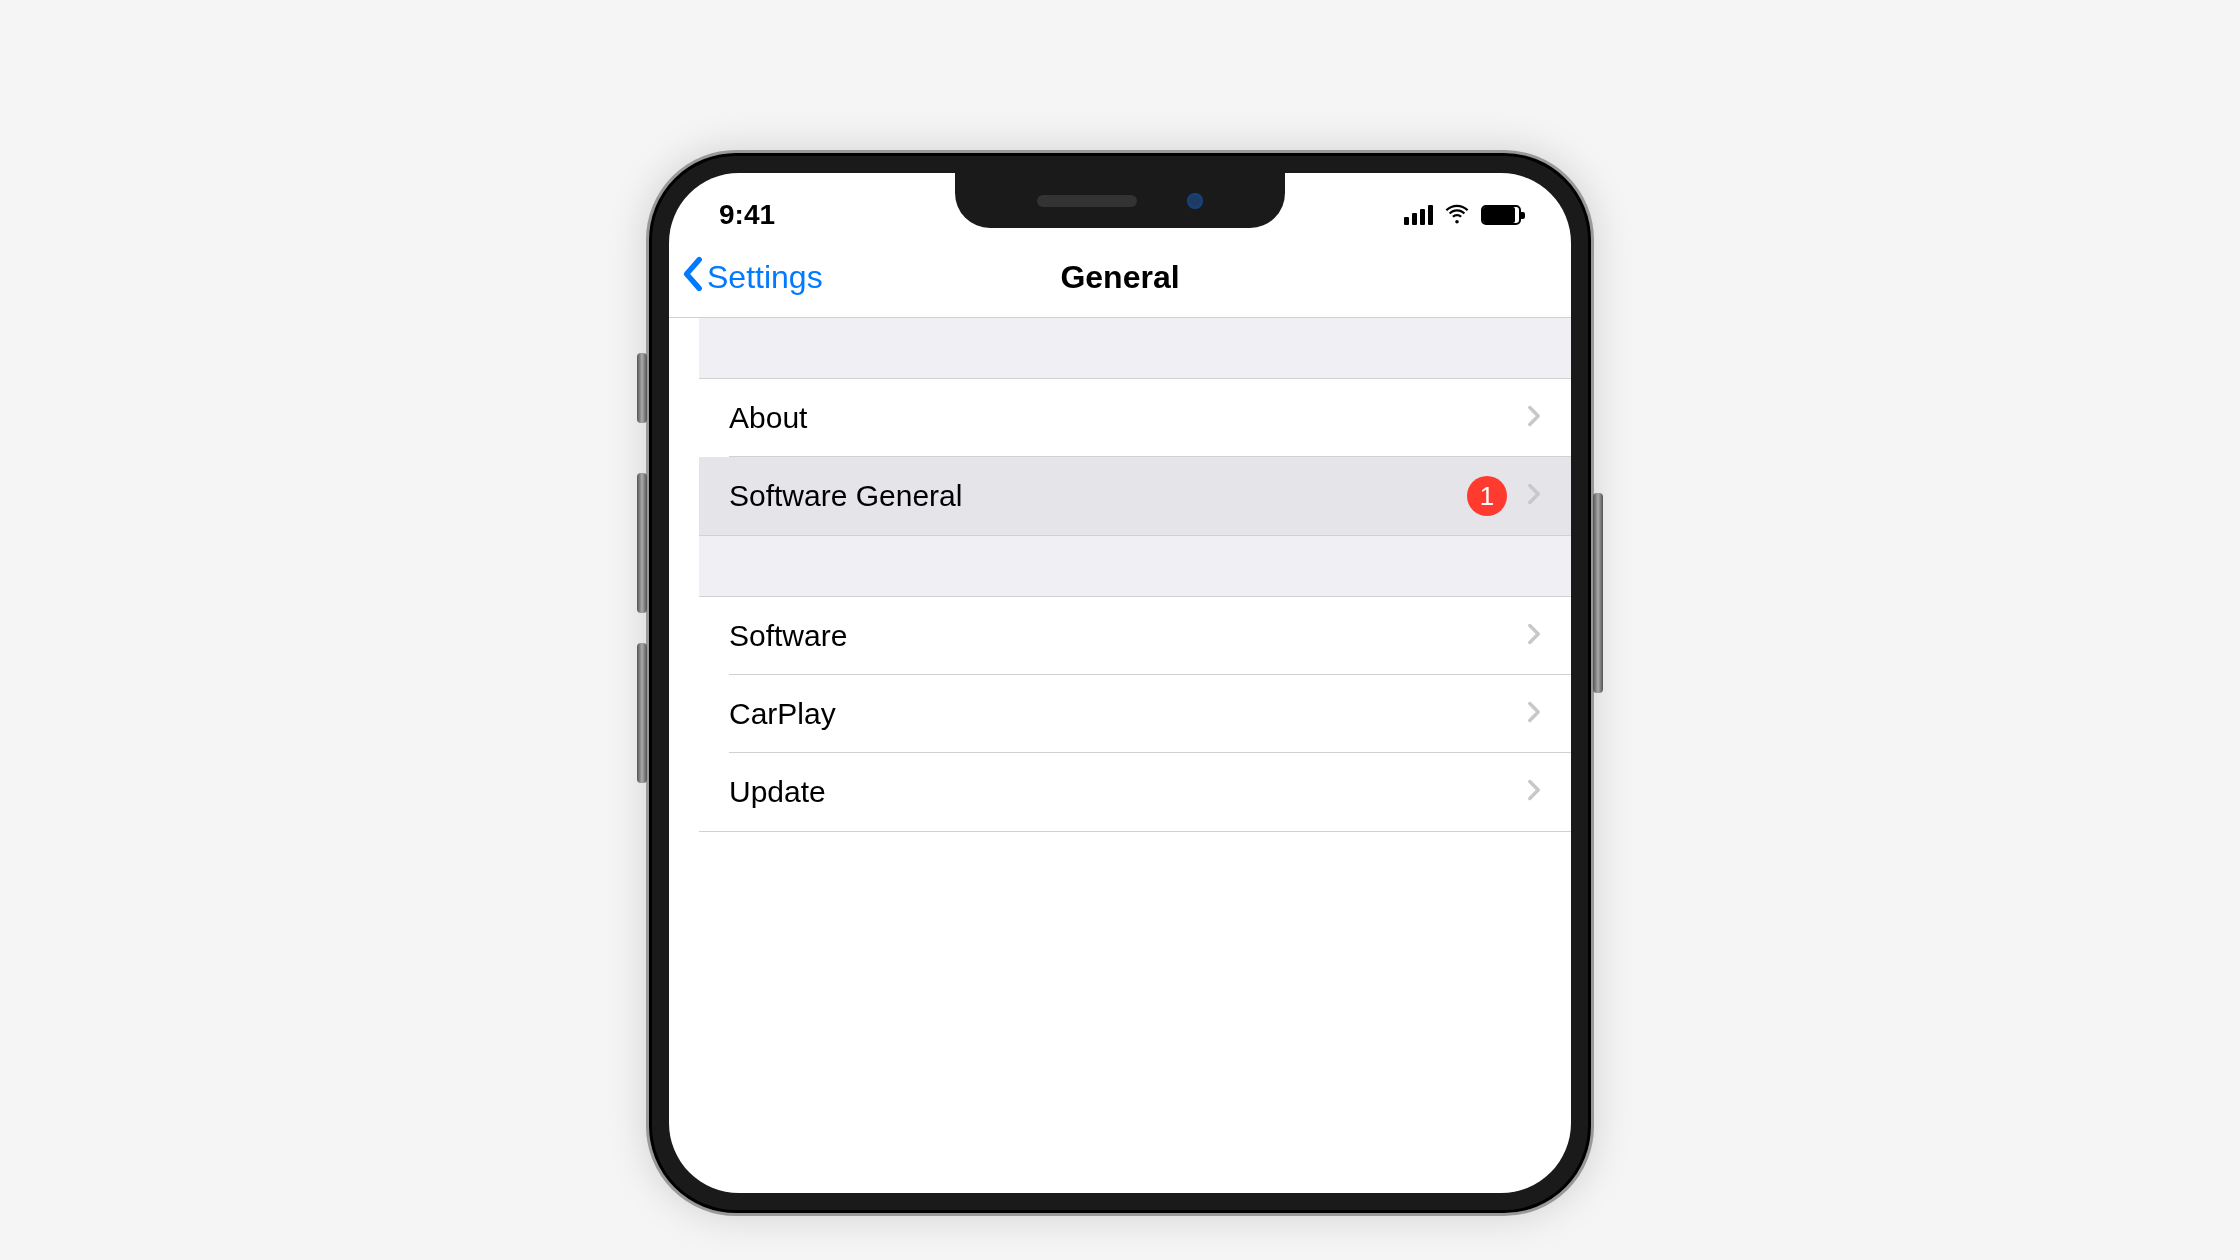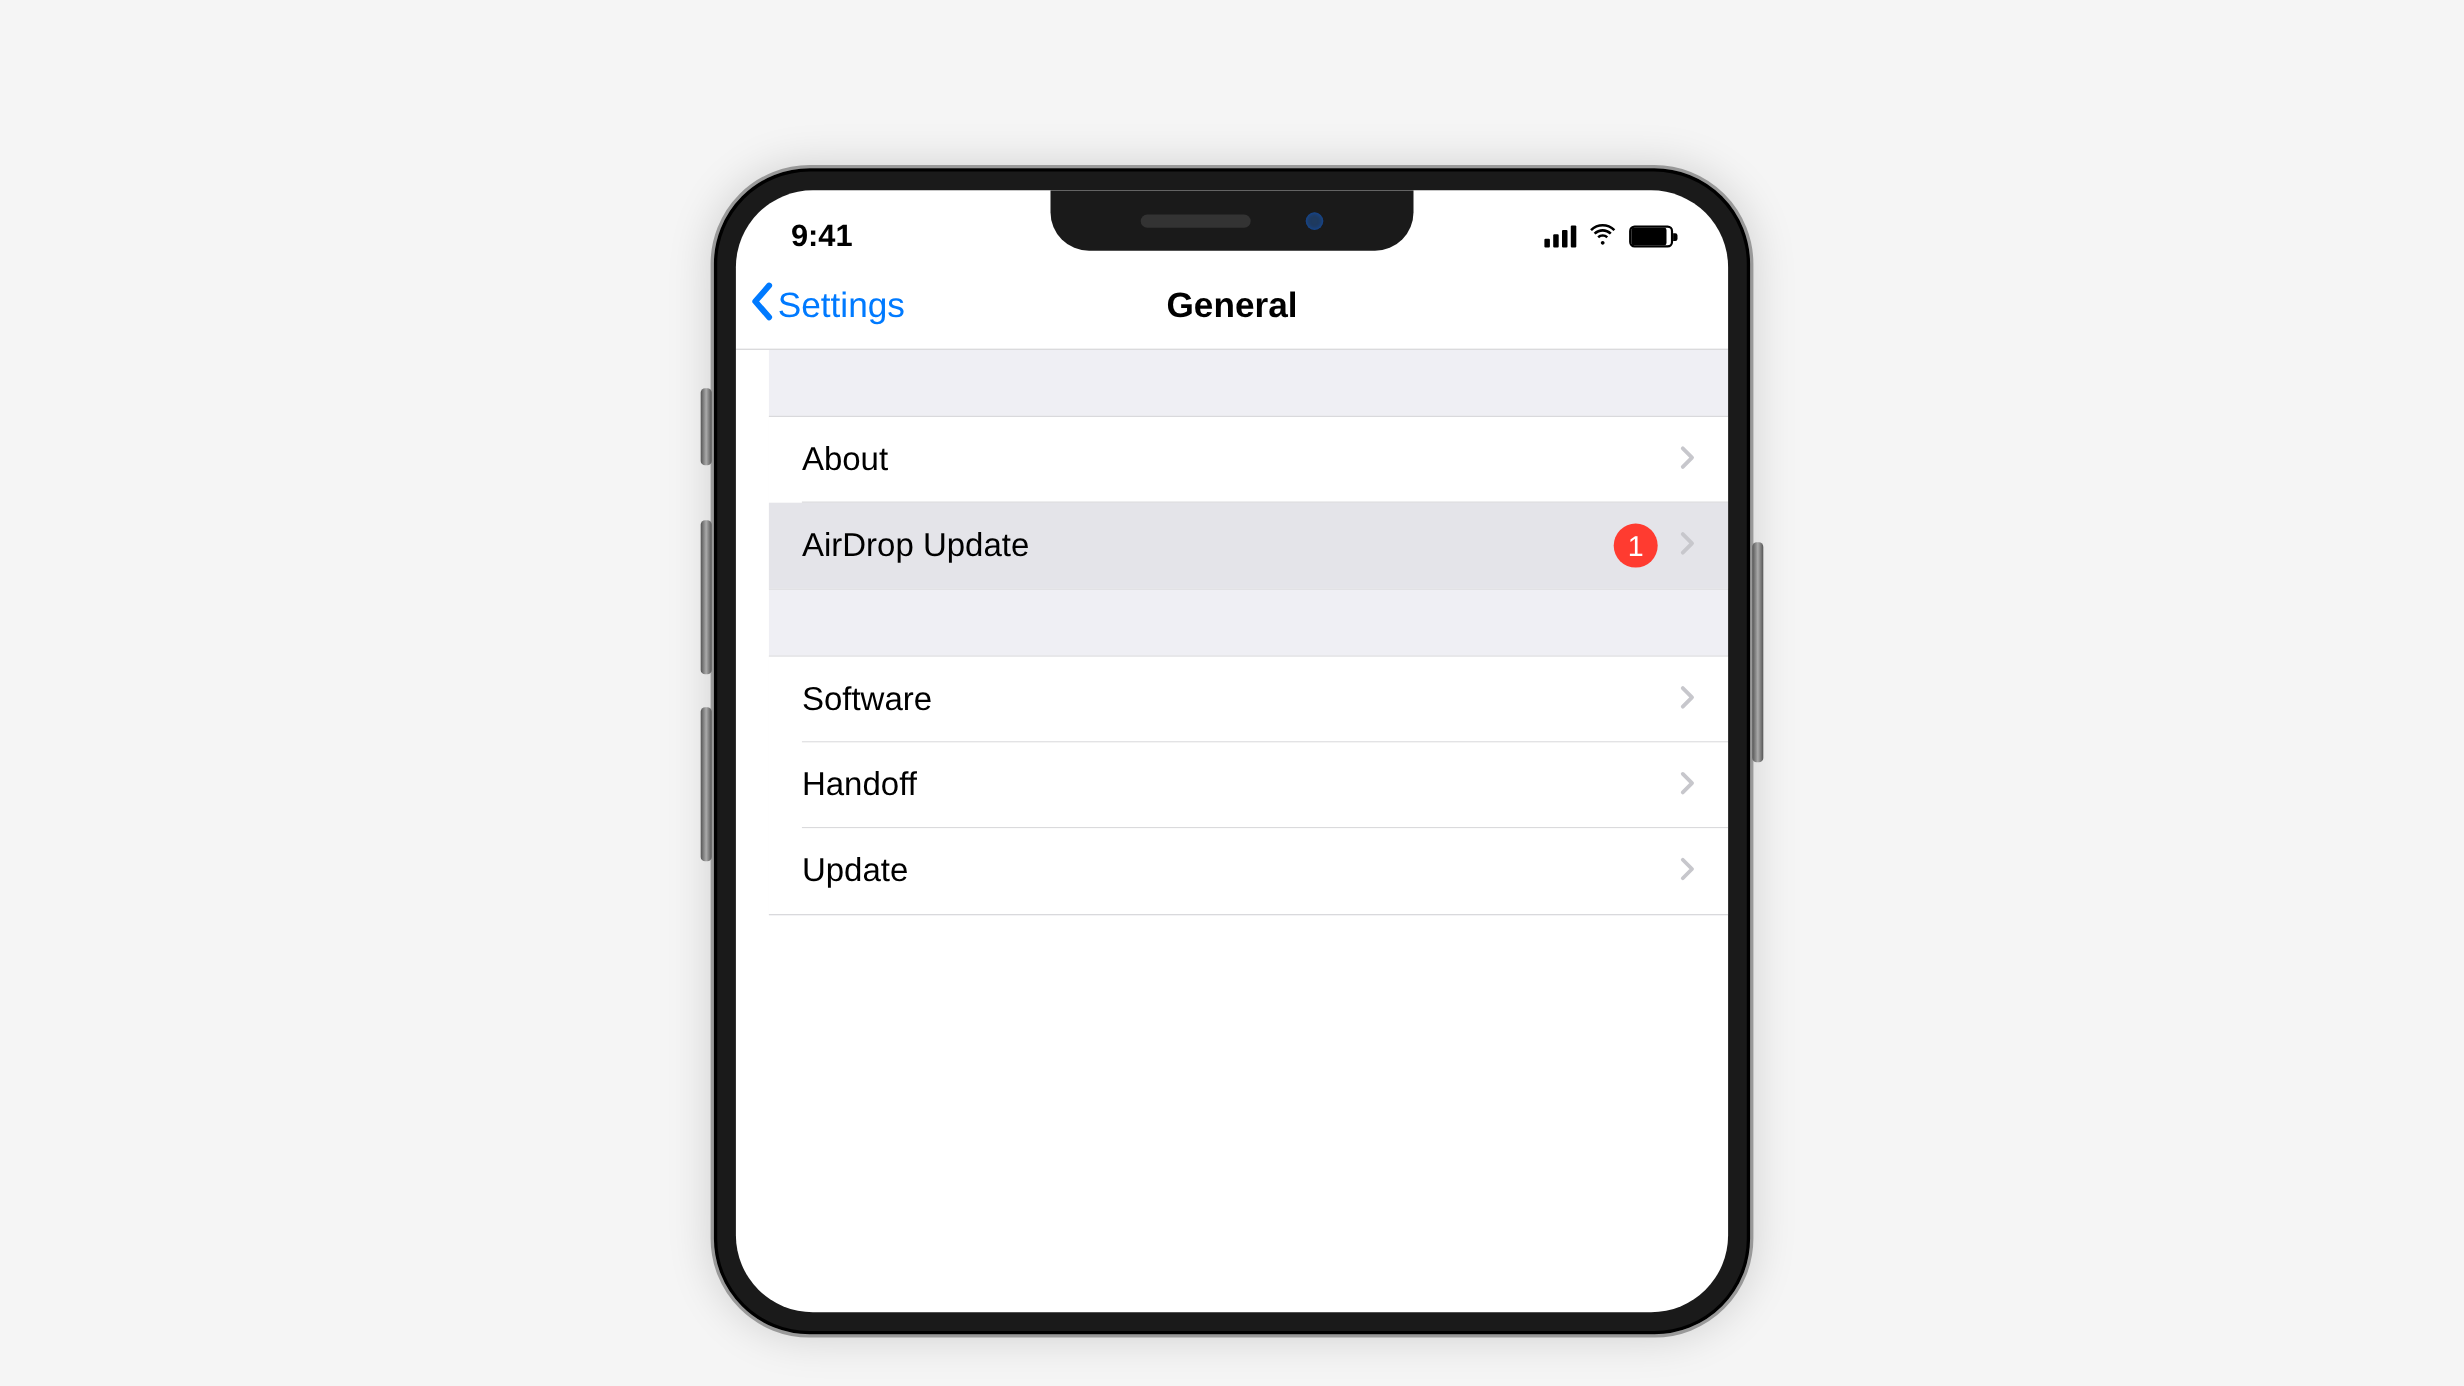--- a/index.html
+++ b/index.html
@@ -257,21 +257,21 @@
       <div class="list-group">
         <div class="list-item">
           <span class="item-label">About</span>
           <span class="chevron">
             <svg width="14" height="24" viewBox="0 0 10 16" fill="none">
                 <path d="M2 2 L8 8 L2 14" stroke="#c7c7cc" stroke-width="2.5" stroke-linecap="round" stroke-linejoin="round"></path>
               </svg>
           </span>
         </div>
         <div class="list-item highlighted">
-          <span class="item-label">AirDrop Update</span>
+          <span class="item-label">Software General</span>
           <span class="badge">1</span>
           <span class="chevron">
             <svg width="14" height="24" viewBox="0 0 10 16" fill="none">
                 <path d="M2 2 L8 8 L2 14" stroke="#c7c7cc" stroke-width="2.5" stroke-linecap="round" stroke-linejoin="round"></path>
               </svg>
           </span>
         </div>
       </div>
 
       <div class="spacer"></div>
@@ -279,21 +279,21 @@
       <div class="list-group">
         <div class="list-item">
           <span class="item-label">Software</span>
           <span class="chevron">
             <svg width="14" height="24" viewBox="0 0 10 16" fill="none">
                 <path d="M2 2 L8 8 L2 14" stroke="#c7c7cc" stroke-width="2.5" stroke-linecap="round" stroke-linejoin="round"></path>
               </svg>
           </span>
         </div>
         <div class="list-item">
-          <span class="item-label">Handoff</span>
+          <span class="item-label">CarPlay</span>
           <span class="chevron">
             <svg width="14" height="24" viewBox="0 0 10 16" fill="none">
                 <path d="M2 2 L8 8 L2 14" stroke="#c7c7cc" stroke-width="2.5" stroke-linecap="round" stroke-linejoin="round"></path>
               </svg>
           </span>
         </div>
         <div class="list-item">
           <span class="item-label">Update</span>
           <span class="chevron">
             <svg width="14" height="24" viewBox="0 0 10 16" fill="none">

